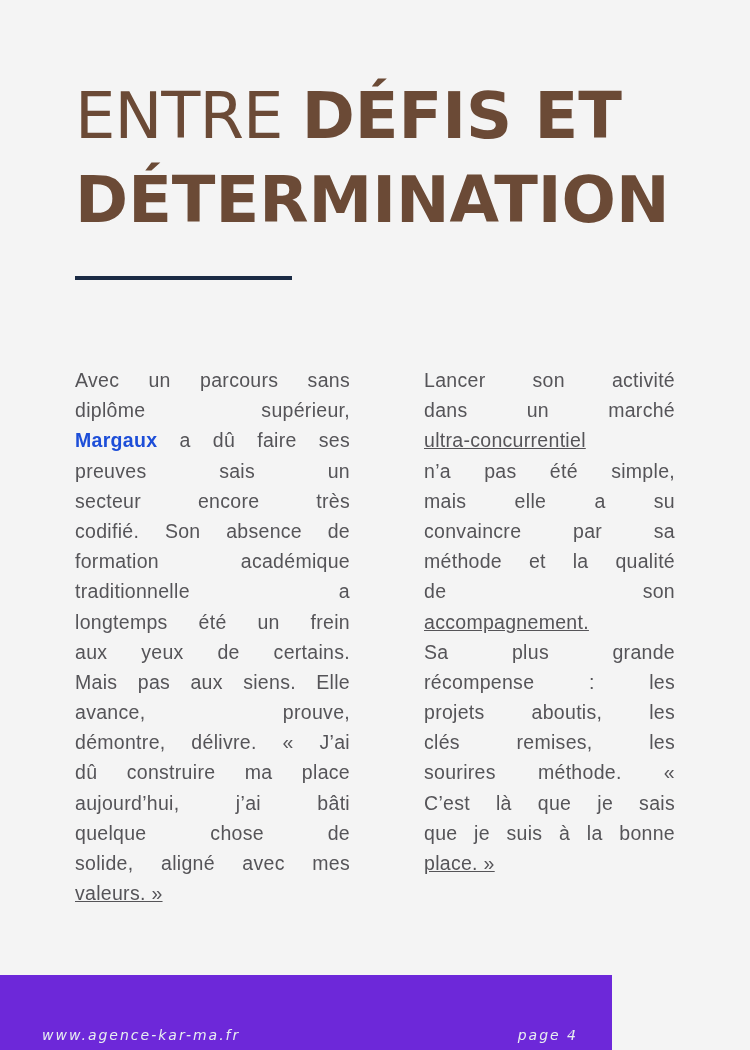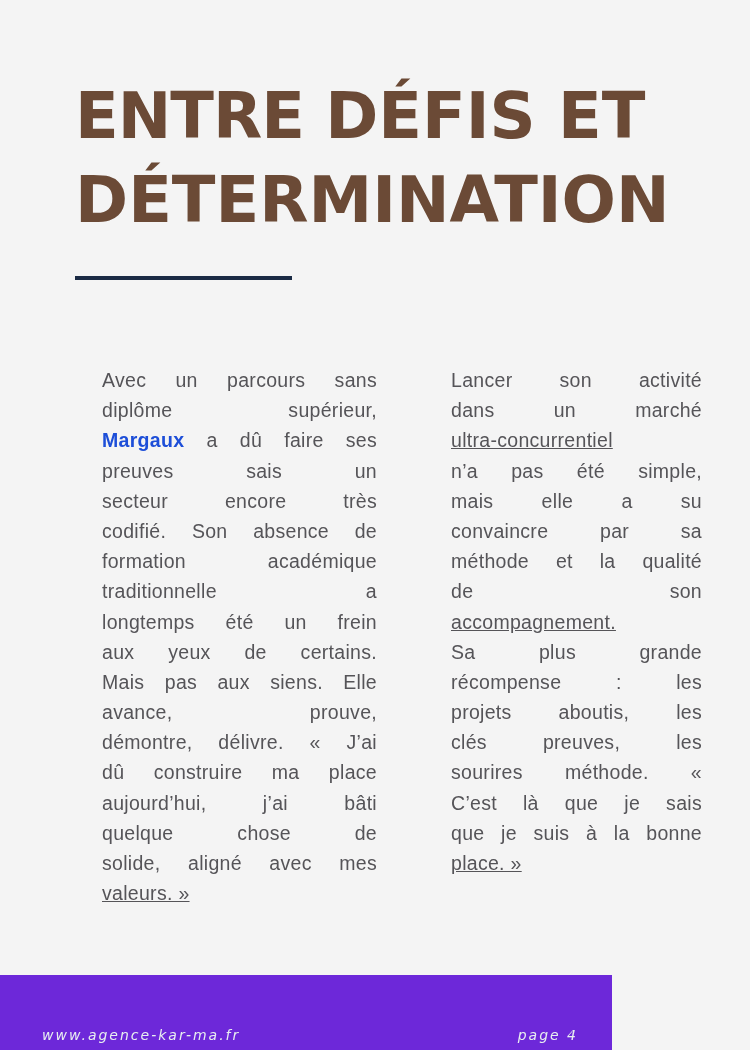--- a/index.html
+++ b/index.html
@@ -6,30 +6,30 @@
     body {
       width: 750px; height: 1050px; overflow: hidden;
       background: #f4f4f4; position: relative;
       font-family: "DejaVu Sans", sans-serif;
     }
     .title {
       position: absolute; left: 75px; top: 74px; width: 640px;
       color: #6b4a36; font-size: 64px; line-height: 84px;
       letter-spacing: 0px; margin: 0;
     }
-    .title .light { font-weight: 700; font-family: "DejaVu Sans", sans-serif; letter-spacing: -1px; }
+    .title .light { font-weight: 400; font-family: "DejaVu Sans", sans-serif; letter-spacing: -1px; }
     .title .bold { font-weight: 700; }
     .rule {
       position: absolute; left: 75px; top: 276px; width: 217px; height: 4px;
       background: #1a2a44;
     }
     .col {
       position: absolute; top: 365px; color: #555458;
       font-size: 19.5px; line-height: 30.2px;
-      font-family: "Liberation Sans", sans-serif; letter-spacing: 0.3px; margin-left: 27px;
+      font-family: "Liberation Sans", sans-serif; letter-spacing: 0.3px;
     }
     .col.left { left: 75px; width: 275px; }
     .col.right { left: 424px; width: 251px; }
     .line { display: block; text-align: justify; text-align-last: justify; white-space: nowrap; height: 30.2px; }
     .line.last { text-align-last: left; text-decoration: underline; }
     .line .bold { font-weight: 700; color: #1d4ed8; }
     .footer {
       position: absolute; left: 0; top: 975px; width: 612px; height: 75px;
       background: #6d28d9;
       font-style: italic;
@@ -80,21 +80,21 @@
   <span class="line last">ultra-concurrentiel</span>
   <span class="line">n’a pas été simple,</span>
   <span class="line">mais elle a su</span>
   <span class="line">convaincre par sa</span>
   <span class="line">méthode et la qualité</span>
   <span class="line">de son</span>
   <span class="line last">accompagnement.</span>
   <span class="line">Sa plus grande</span>
   <span class="line">récompense : les</span>
   <span class="line">projets aboutis, les</span>
-  <span class="line">clés preuves, les</span>
+  <span class="line">clés remises, les</span>
   <span class="line">sourires méthode. «</span>
   <span class="line">C’est là que je sais</span>
   <span class="line">que je suis à la bonne</span>
   <span class="line last">place. »</span>
 </div>
 
 <div class="footer">
   <span class="footer-url">www.agence-kar-ma.fr</span>
   <span class="footer-page">page 4</span>
 </div>

